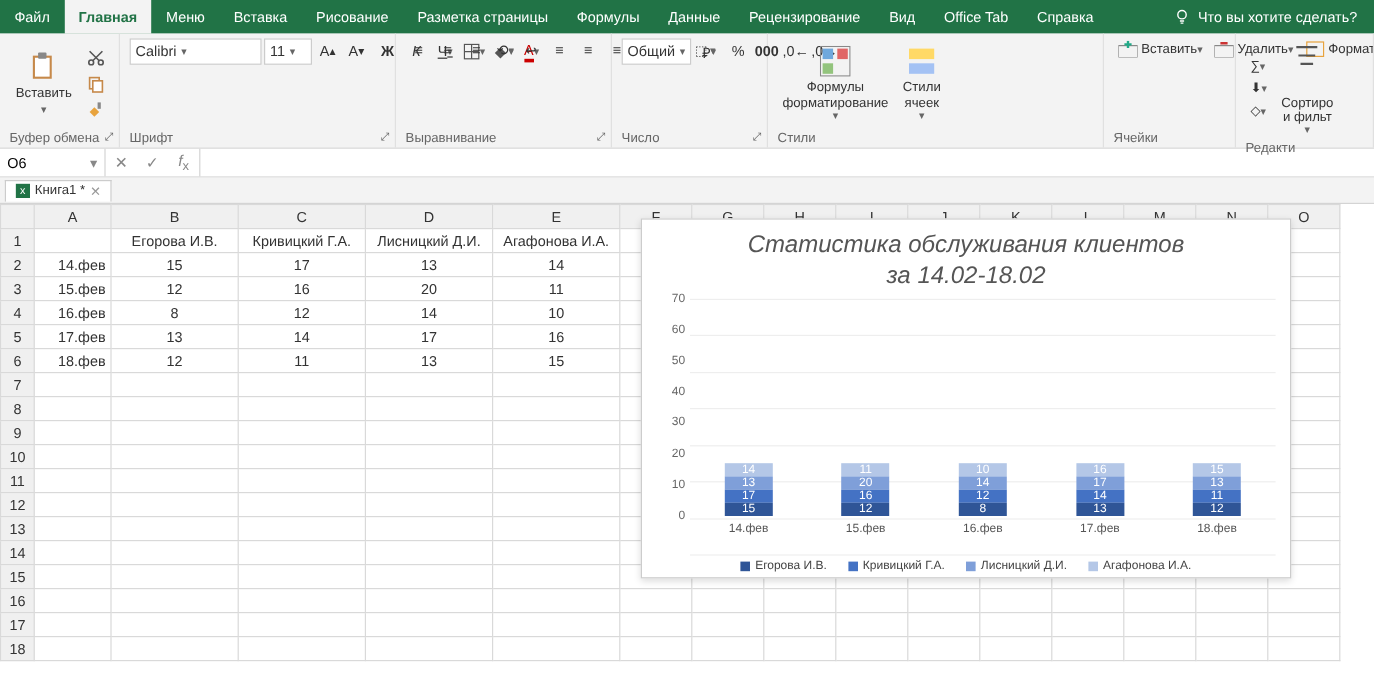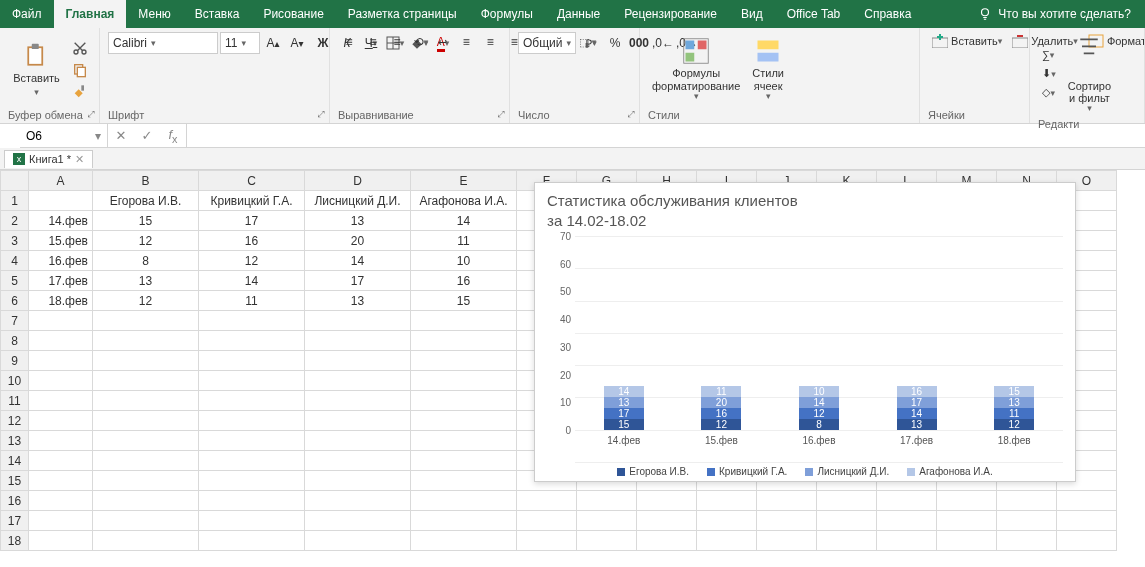--- a/index.html
+++ b/index.html
@@ -27,21 +27,21 @@
 .font-row { display: flex; gap: 2px; align-items: center; }
 .font-select { height: 22px; border: 1px solid #ccc; background: #fff; font-size: 12px; padding: 0 4px; display: flex; align-items: center; gap: 4px; }
 .btn-grid { display: flex; flex-direction: row; gap: 2px; }
 
 .align-btn, .num-btn { width: 22px; height: 20px; display: flex; align-items: center; justify-content: center; cursor: pointer; }
 .wrap-btn { height: 20px; padding: 0 4px; display: flex; align-items: center; gap: 2px; cursor: pointer; font-size: 11px; }
 
 .cell-btn { display: flex; align-items: center; font-size: 11px; padding: 2px 4px; cursor: pointer; }
 
 
-.formula-bar { height: 24px; border-bottom: 1px solid #d4d4d4; display: flex; align-items: stretch; background: #fff; margin-left: 20px; }
+.formula-bar { height: 24px; border-bottom: 1px solid #d4d4d4; display: flex; align-items: stretch; background: #fff; }
 .name-box { width: 88px; border-right: 1px solid #d4d4d4; display: flex; align-items: center; padding: 0 6px; }
 .name-box input { border: none; outline: none; width: 100%; font-size: 12px; }
 .fb-btns { display: flex; align-items: center; border-right: 1px solid #d4d4d4; }
 .fb-btn { width: 26px; text-align: center; color: #888; cursor: pointer; font-size: 13px; }
 .formula-input { flex: 1; padding: 0 6px; display: flex; align-items: center; }
 
 
 .wb-tabs { height: 22px; background: #f3f3f3; border-bottom: 1px solid #d4d4d4; display: flex; align-items: center; padding: 0 4px; font-size: 11px; }
 .wb-tab { background: #fff; border: 1px solid #ccc; border-bottom: none; padding: 2px 8px; display: flex; align-items: center; gap: 4px; }
 .wb-close { color: #999; cursor: pointer; }
@@ -51,21 +51,21 @@
 .grid-table { border-collapse: collapse; table-layout: fixed; }
 .grid-table th, .grid-table td { border: 1px solid #d9d9d9; font-size: 12px; font-weight: normal; height: 20px; }
 .grid-table th.corner { width: 28px; background: #f0f0f0; }
 .col-head { background: #f0f0f0; text-align: center; color: #333; }
 .row-head { width: 28px; background: #f0f0f0; text-align: center; color: #333; }
 .grid-table td { padding: 0 4px; text-align: center; background: #fff; }
 .grid-table td.left { text-align: right; }
 
 
 .chart-box { position: absolute; left: 534px; top: 12px; width: 542px; height: 300px; background: #fff; border: 1px solid #ccc; box-shadow: 0 2px 6px rgba(0,0,0,.15); padding: 8px 12px 4px 12px; display: flex; flex-direction: column; }
-.chart-title { font-size: 15px; color: #555; line-height: 1.3; }
+.chart-title { text-align: center; font-size: 20px; color: #555; line-height: 1.3; font-style: italic; }
 .chart-plot { flex: 1; position: relative; margin-top: 6px; }
 .y-axis { position: absolute; left: 0; top: 0; bottom: 32px; width: 28px; }
 .y-tick { position: absolute; right: 4px; font-size: 10px; color: #666; transform: translateY(-50%); }
 .grid-line { position: absolute; left: 28px; right: 0; height: 1px; background: #eee; }
 .bars-area { position: absolute; left: 28px; right: 0; top: 0; bottom: 32px; display: flex; justify-content: space-around; align-items: flex-end; }
 .bar-group { width: 40px; display: flex; flex-direction: column-reverse; align-items: stretch; }
 .seg { display: flex; align-items: center; justify-content: center; color: #fff; font-size: 10px; }
 .x-labels { position: absolute; left: 28px; right: 0; bottom: 16px; display: flex; justify-content: space-around; font-size: 10px; color: #555; }
 .legend { display: flex; justify-content: center; gap: 18px; font-size: 10px; color: #444; margin-top: 4px; }
 .legend-item { display: flex; align-items: center; gap: 4px; }

